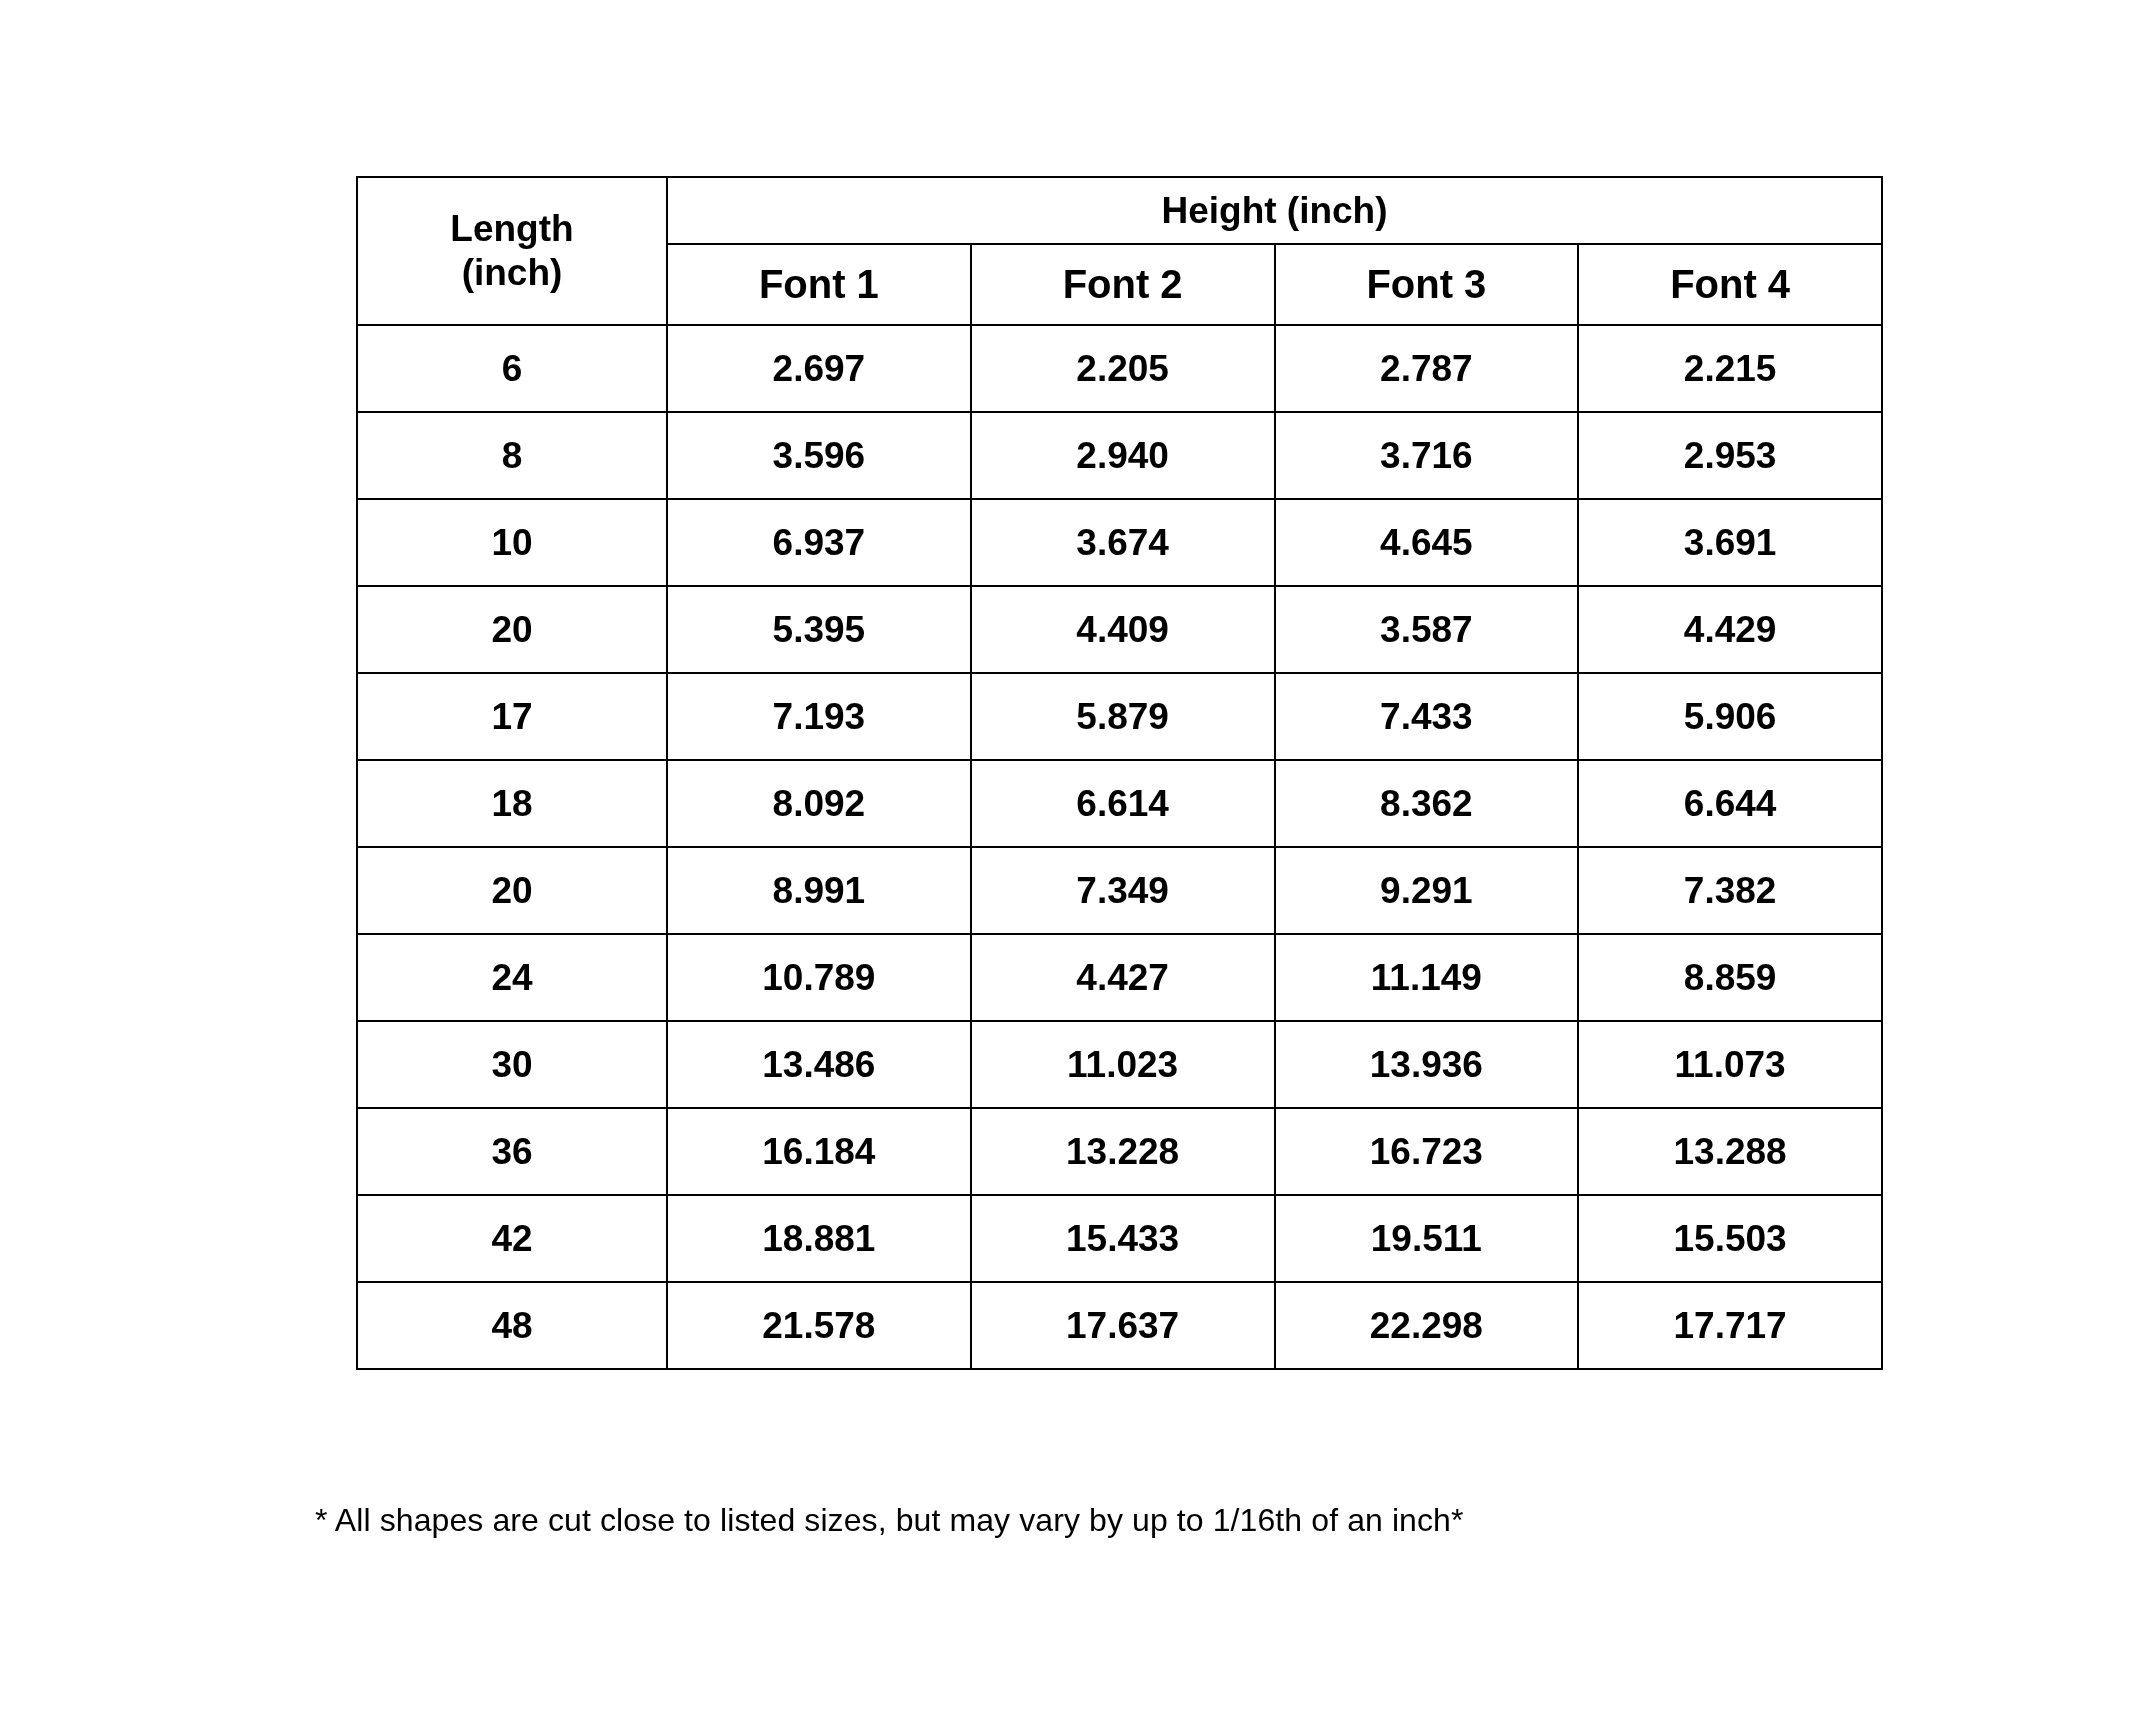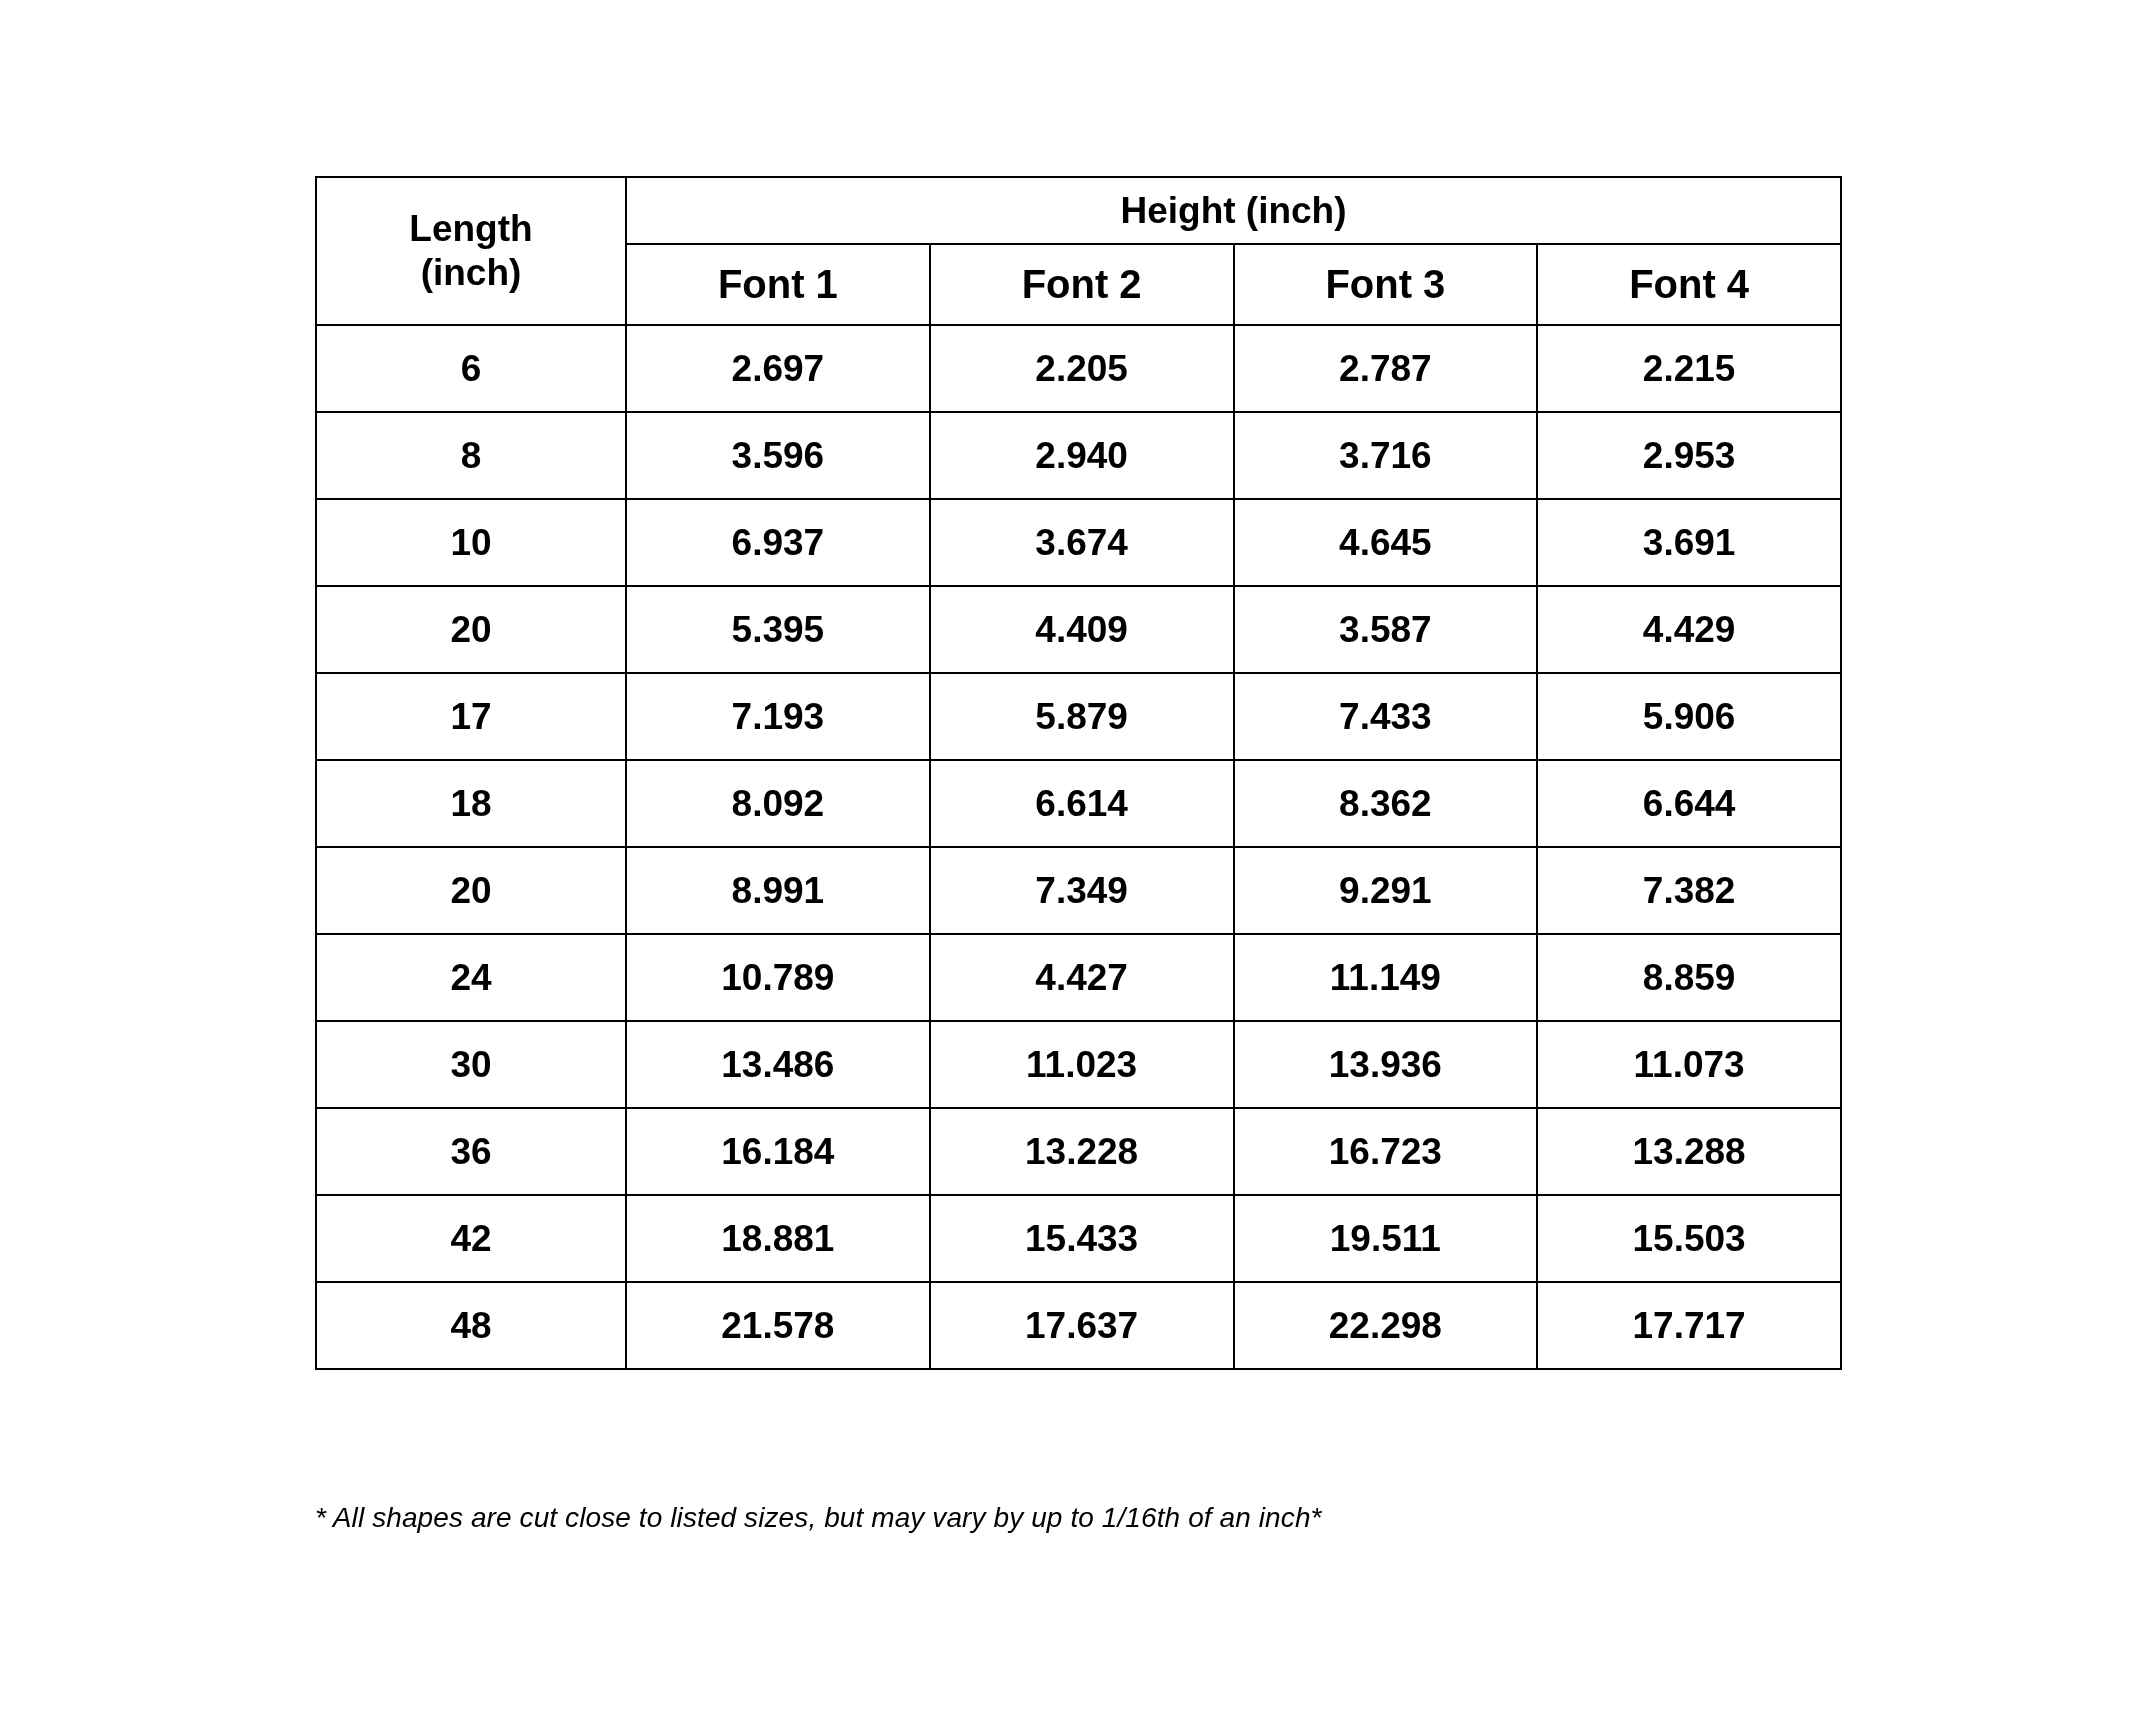--- a/index.html
+++ b/index.html
@@ -26,20 +26,21 @@
   .table-wrap {
     position: absolute;
     left: 315px;
     top: 176px;
     width: 1527px;
   }
   table.size-table {
     border-collapse: collapse;
     width: 1527px;
     table-layout: fixed;
+    margin-left: 41px;
   }
   table.size-table th,
   table.size-table td {
     border: 2.2px solid #000000;
     text-align: center;
     vertical-align: middle;
     font-weight: bold;
     color: #000000;
     padding: 0;
   }
@@ -61,26 +62,25 @@
     padding: 7.2px 0 10px 0;
   }
   td.cell {
     font-size: 37px;
     height: 85px;
   }
   .footnote {
     position: absolute;
     left: 315px;
     top: 1502px;
-    font-size: 28px;
+    font-size: 32px;
     font-weight: normal;
     color: #000000;
     white-space: nowrap;
     letter-spacing: 0.1px;
-    font-style: italic;
   }
 </style>
 </head>
 <body>
 
 <div class="page">
 
   <div class="table-wrap">
     <table class="size-table">
       <thead>

